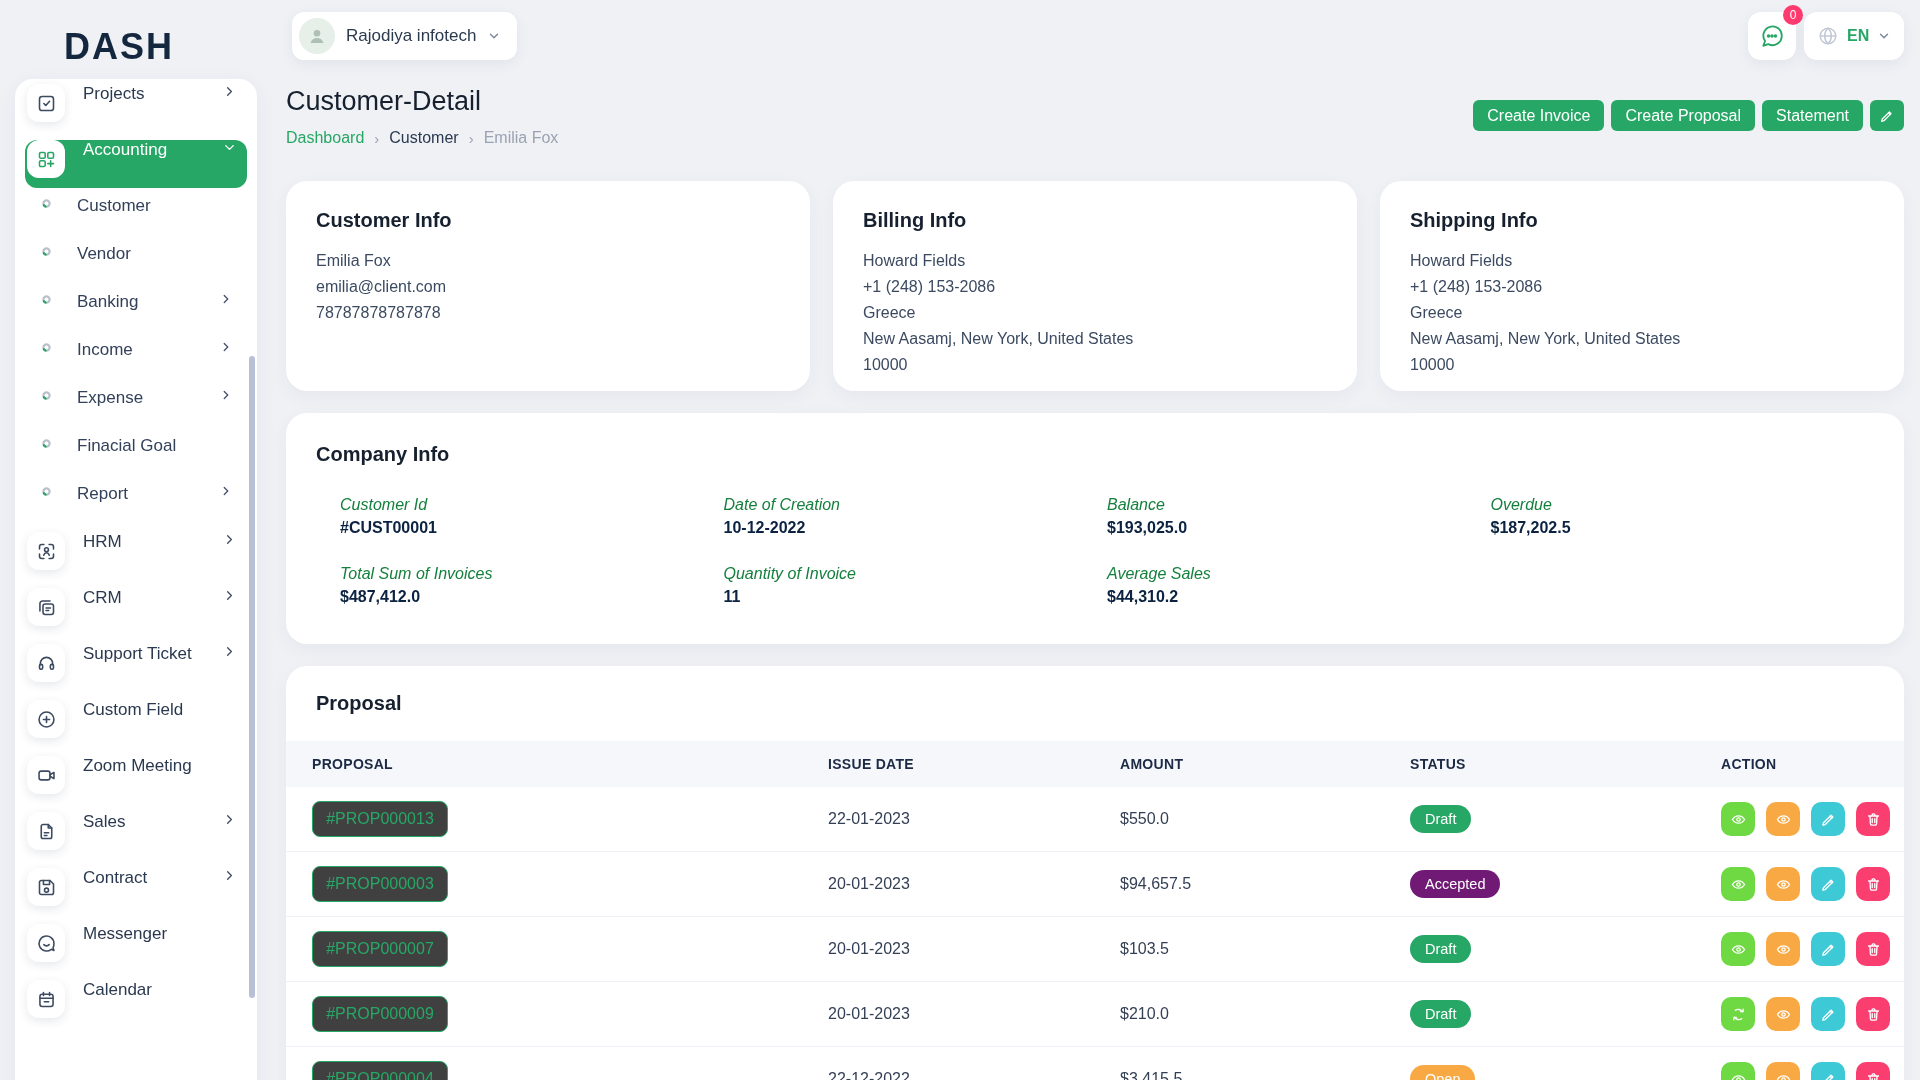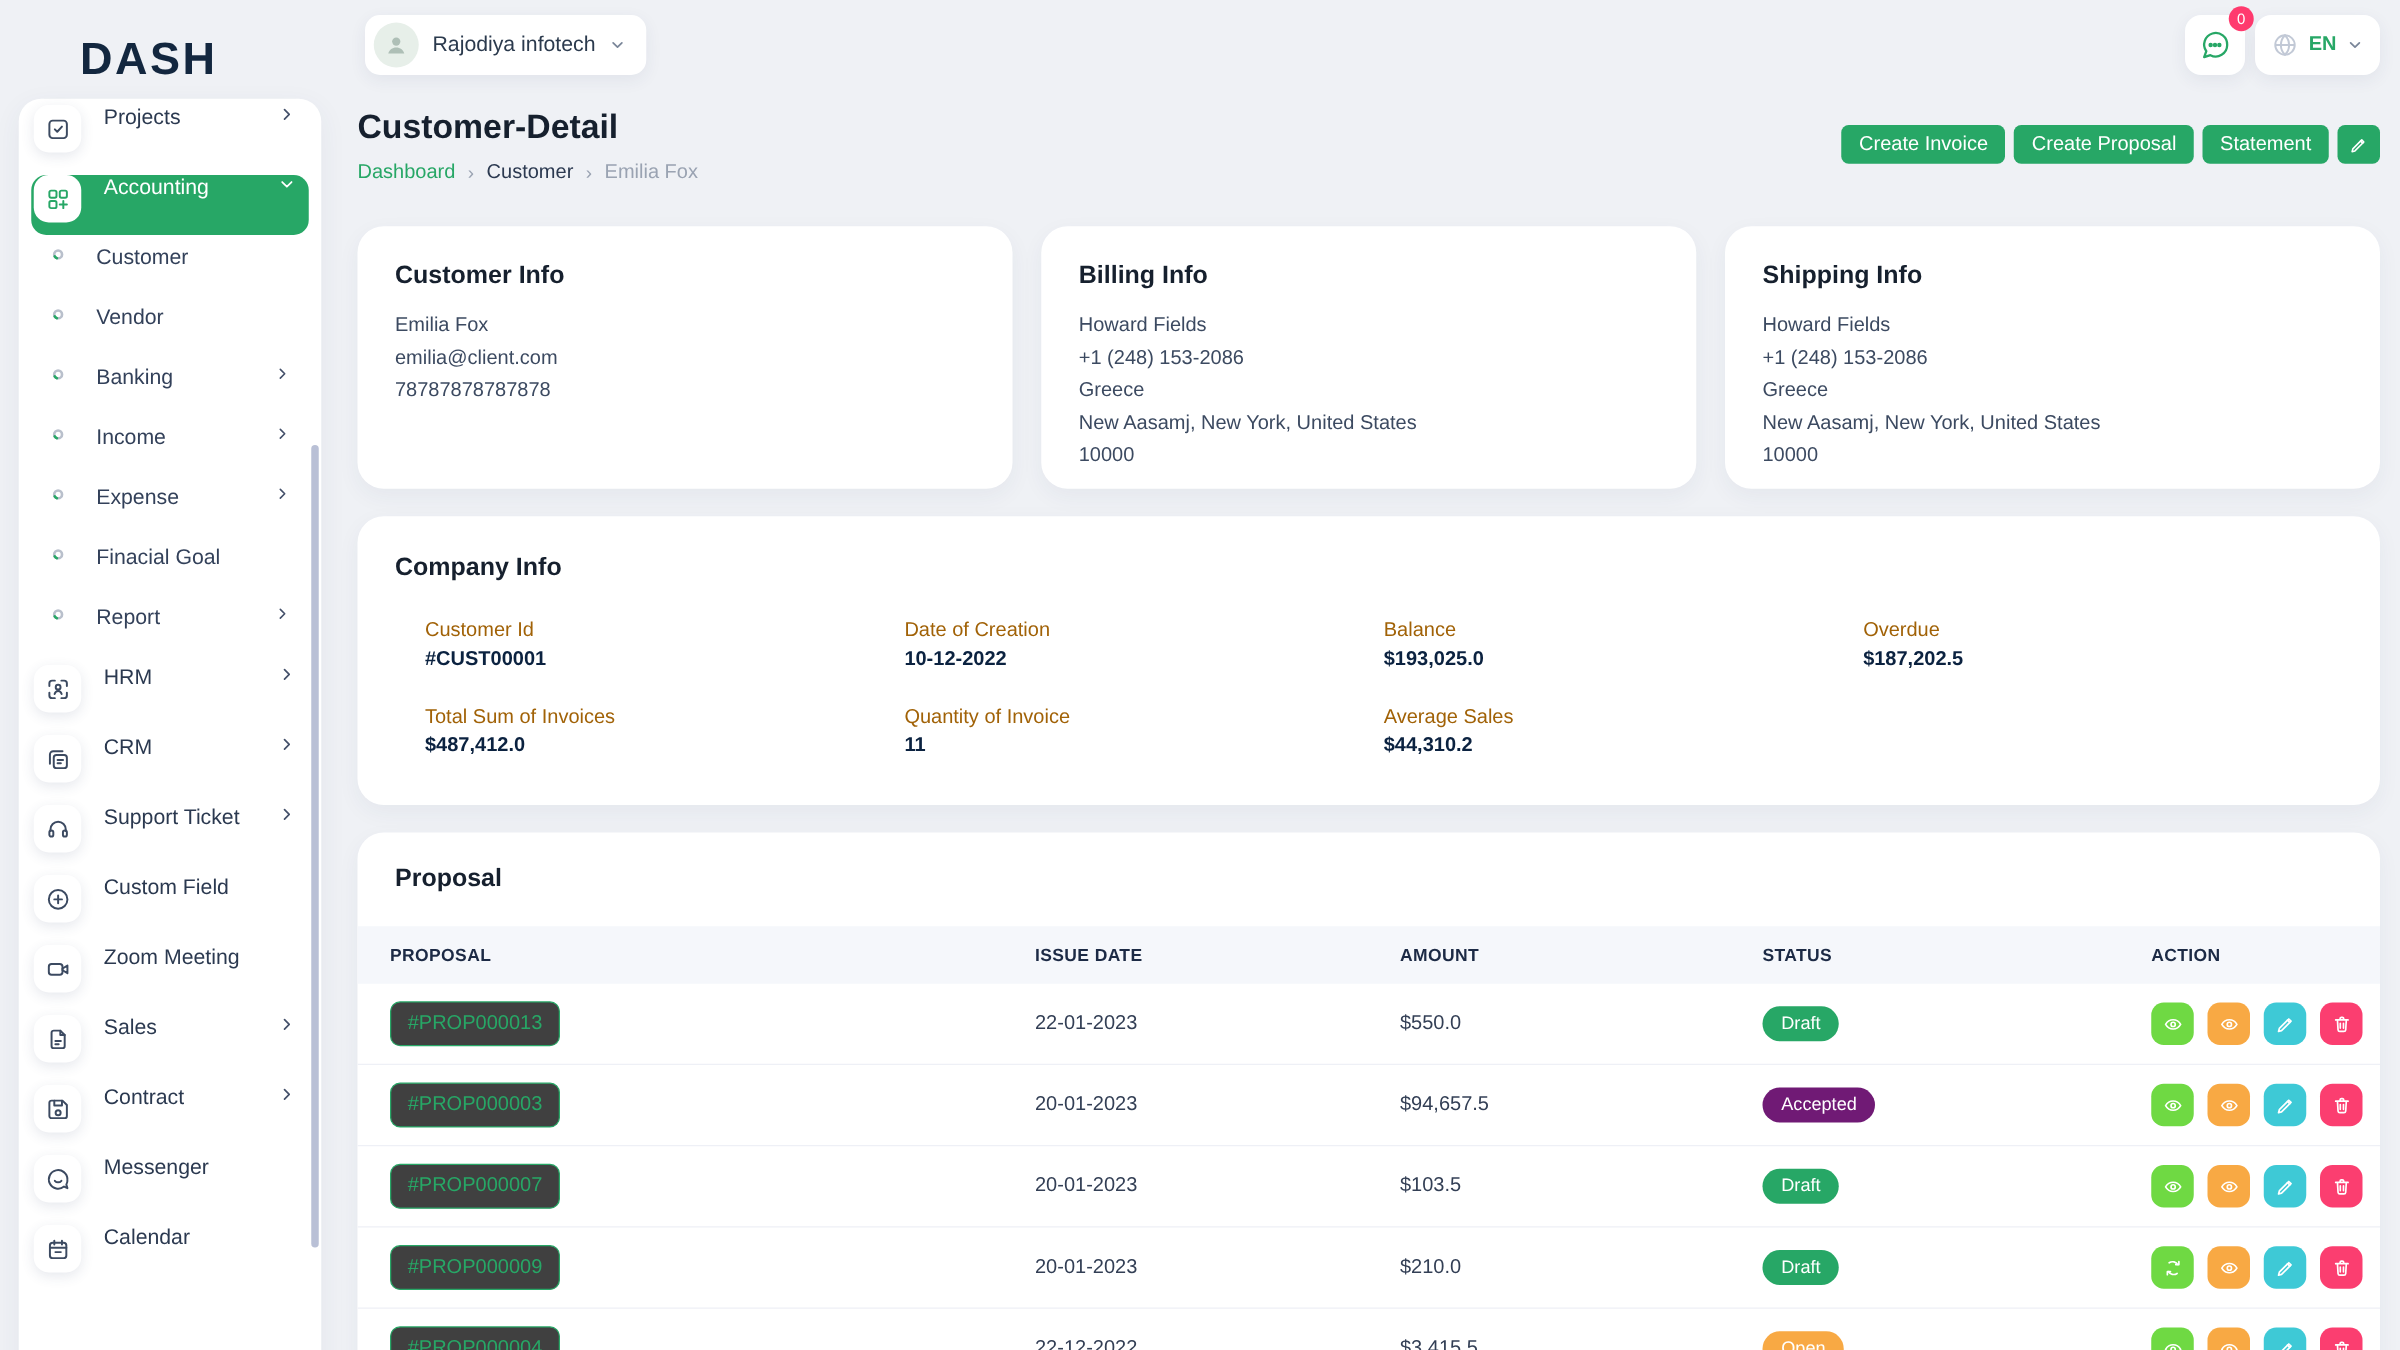--- a/index.html
+++ b/index.html
@@ -53,42 +53,42 @@
   .side-item.active .chev { color:#fff; }
   .sub-item { height:48px; }
   .sub-item .dot { width:15px; height:15px; margin-left:14px; flex:0 0 15px; }
   .sub-item .side-label { margin-left:23px; font-size:17px; color:#33415a; }
   .sub-item .chev { width:14px; height:14px; color:#44506a; margin-right:14px; }
   .side-scrollbar { position:absolute; left:249px; top:356px; width:6px; height:642px; border-radius:3px; background:#b9c0d6; }
 
   
   .main { position:absolute; left:286px; top:86px; width:1618px; }
   .page-head { display:flex; justify-content:space-between; align-items:flex-start; }
-  .page-title { font-size:27px; font-weight:700; color:#16202e; }
+  .page-title { font-size:27px; font-weight:400; color:#16202e; }
   .breadcrumb { display:flex; align-items:center; gap:10px; margin-top:12px; font-size:16px; }
   .crumb-link { color:#27a766; cursor:pointer; }
   .crumb-sep { color:#9aa3b2; font-size:15px; }
   .crumb-current { color:#2b3950; }
   .crumb-muted { color:#9aa3b2; }
   .head-actions { display:flex; gap:7px; margin-top:14px; }
   .btn-green { height:31px; padding:0 14px; border:none; border-radius:6px; background:#27a766; color:#fff;
     font-size:16px; font-family:inherit; cursor:pointer; display:flex; align-items:center; }
   .btn-icon-green { width:34px; height:31px; padding:0; justify-content:center; }
   .btn-icon-green .ic { width:16px; height:16px; color:#fff; }
 
   .cards-row { display:grid; grid-template-columns:1fr 1fr 1fr; gap:23px; margin-top:34px; }
   .card { background:#fff; border-radius:21px; box-shadow:0 6px 18px rgba(48,62,105,.05); }
   .info-card { height:210px; padding:28px 30px; }
   .card-title { font-size:20px; font-weight:700; color:#16202e; }
   .info-lines { margin-top:16px; }
   .info-line { font-size:16px; color:#3c4a61; line-height:26px; }
 
   .company-card { margin-top:22px; height:231px; padding:30px 30px 0 30px; }
   .stats-grid { display:grid; grid-template-columns:repeat(4,1fr); row-gap:28px; margin-top:30px; padding-left:24px; }
-  .stat-label { font-size:16px; color:#a16207; }
+  .stat-label { font-size:16px; color:#15803d;font-style:italic; }
   .stat-value { font-size:16px; font-weight:700; color:#0b2240; margin-top:5px; }
 
   .proposal-card { margin-top:22px; height:500px; padding-top:26px; overflow:hidden; }
   .proposal-title { font-size:20px; font-weight:700; color:#16202e; padding:0 30px; margin-bottom:26px; }
   .tbl-header, .tbl-row { display:grid; grid-template-columns:516px 292px 290px 311px 1fr; align-items:center; padding:0 26px; }
   .tbl-header { height:46px; background:#f5f7fb; }
   .tbl-header .th { font-size:14px; font-weight:700; color:#1c2a45; letter-spacing:.3px; }
   .tbl-row { height:65px; border-bottom:1px solid #eef0f6; }
   .prop-id-btn { width:136px; height:36px; border:1px solid #27a766; background:#404040; color:#27a766;
     border-radius:8px; font-size:16px; font-family:inherit; cursor:pointer; }

